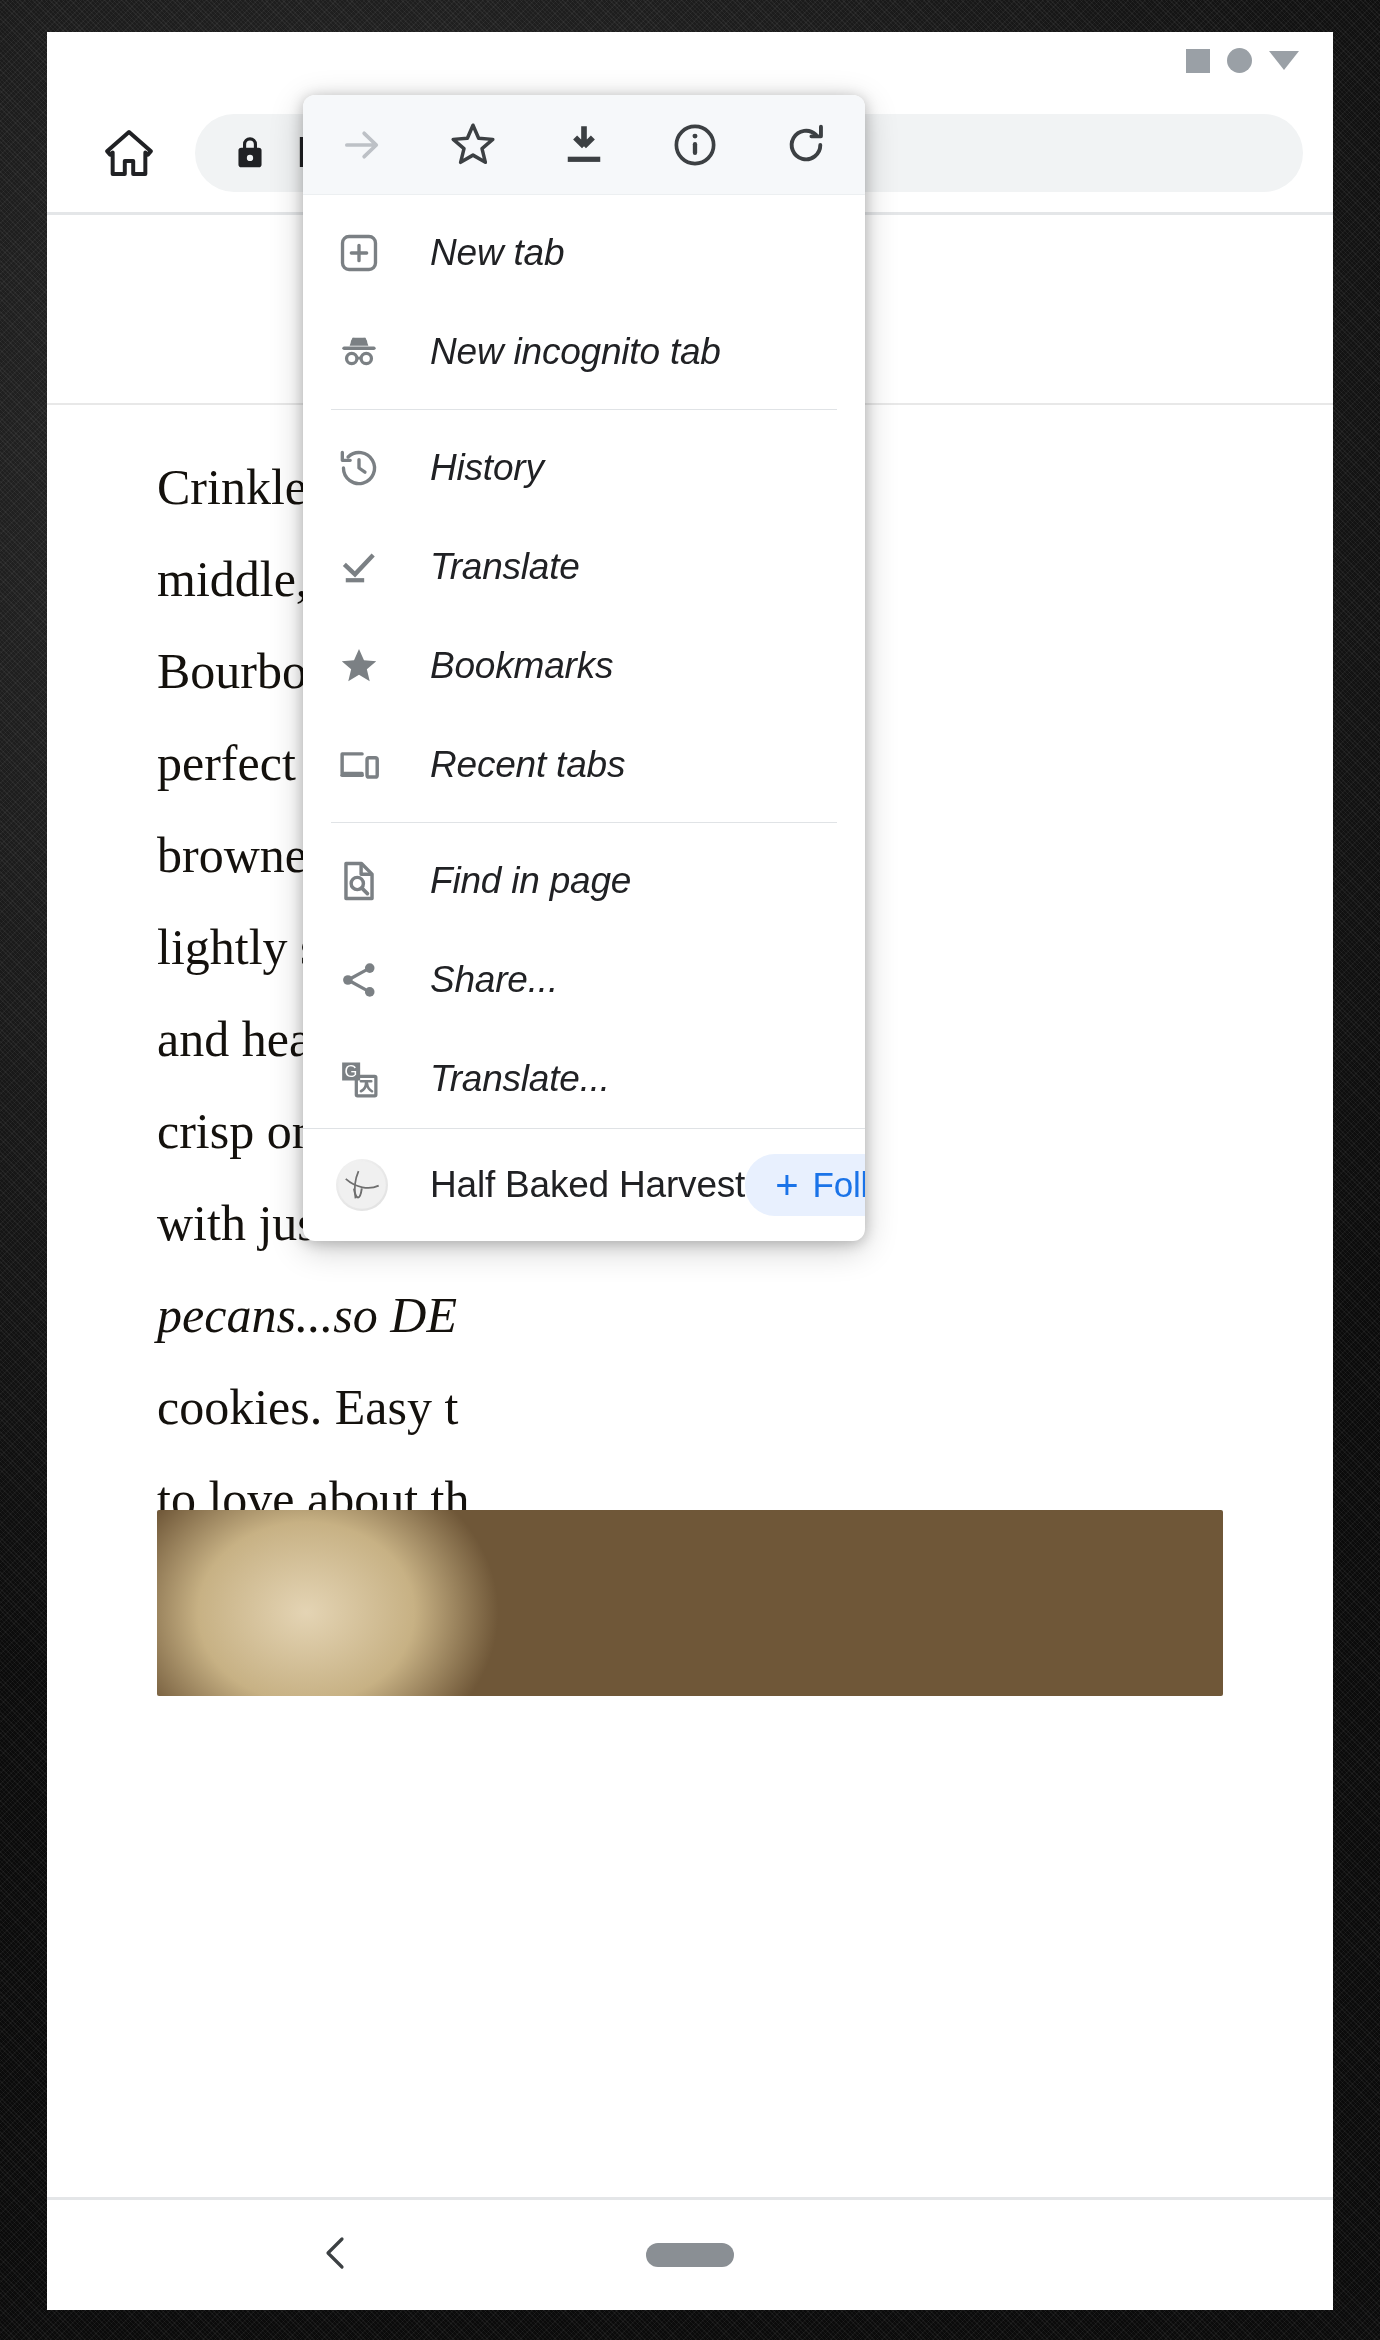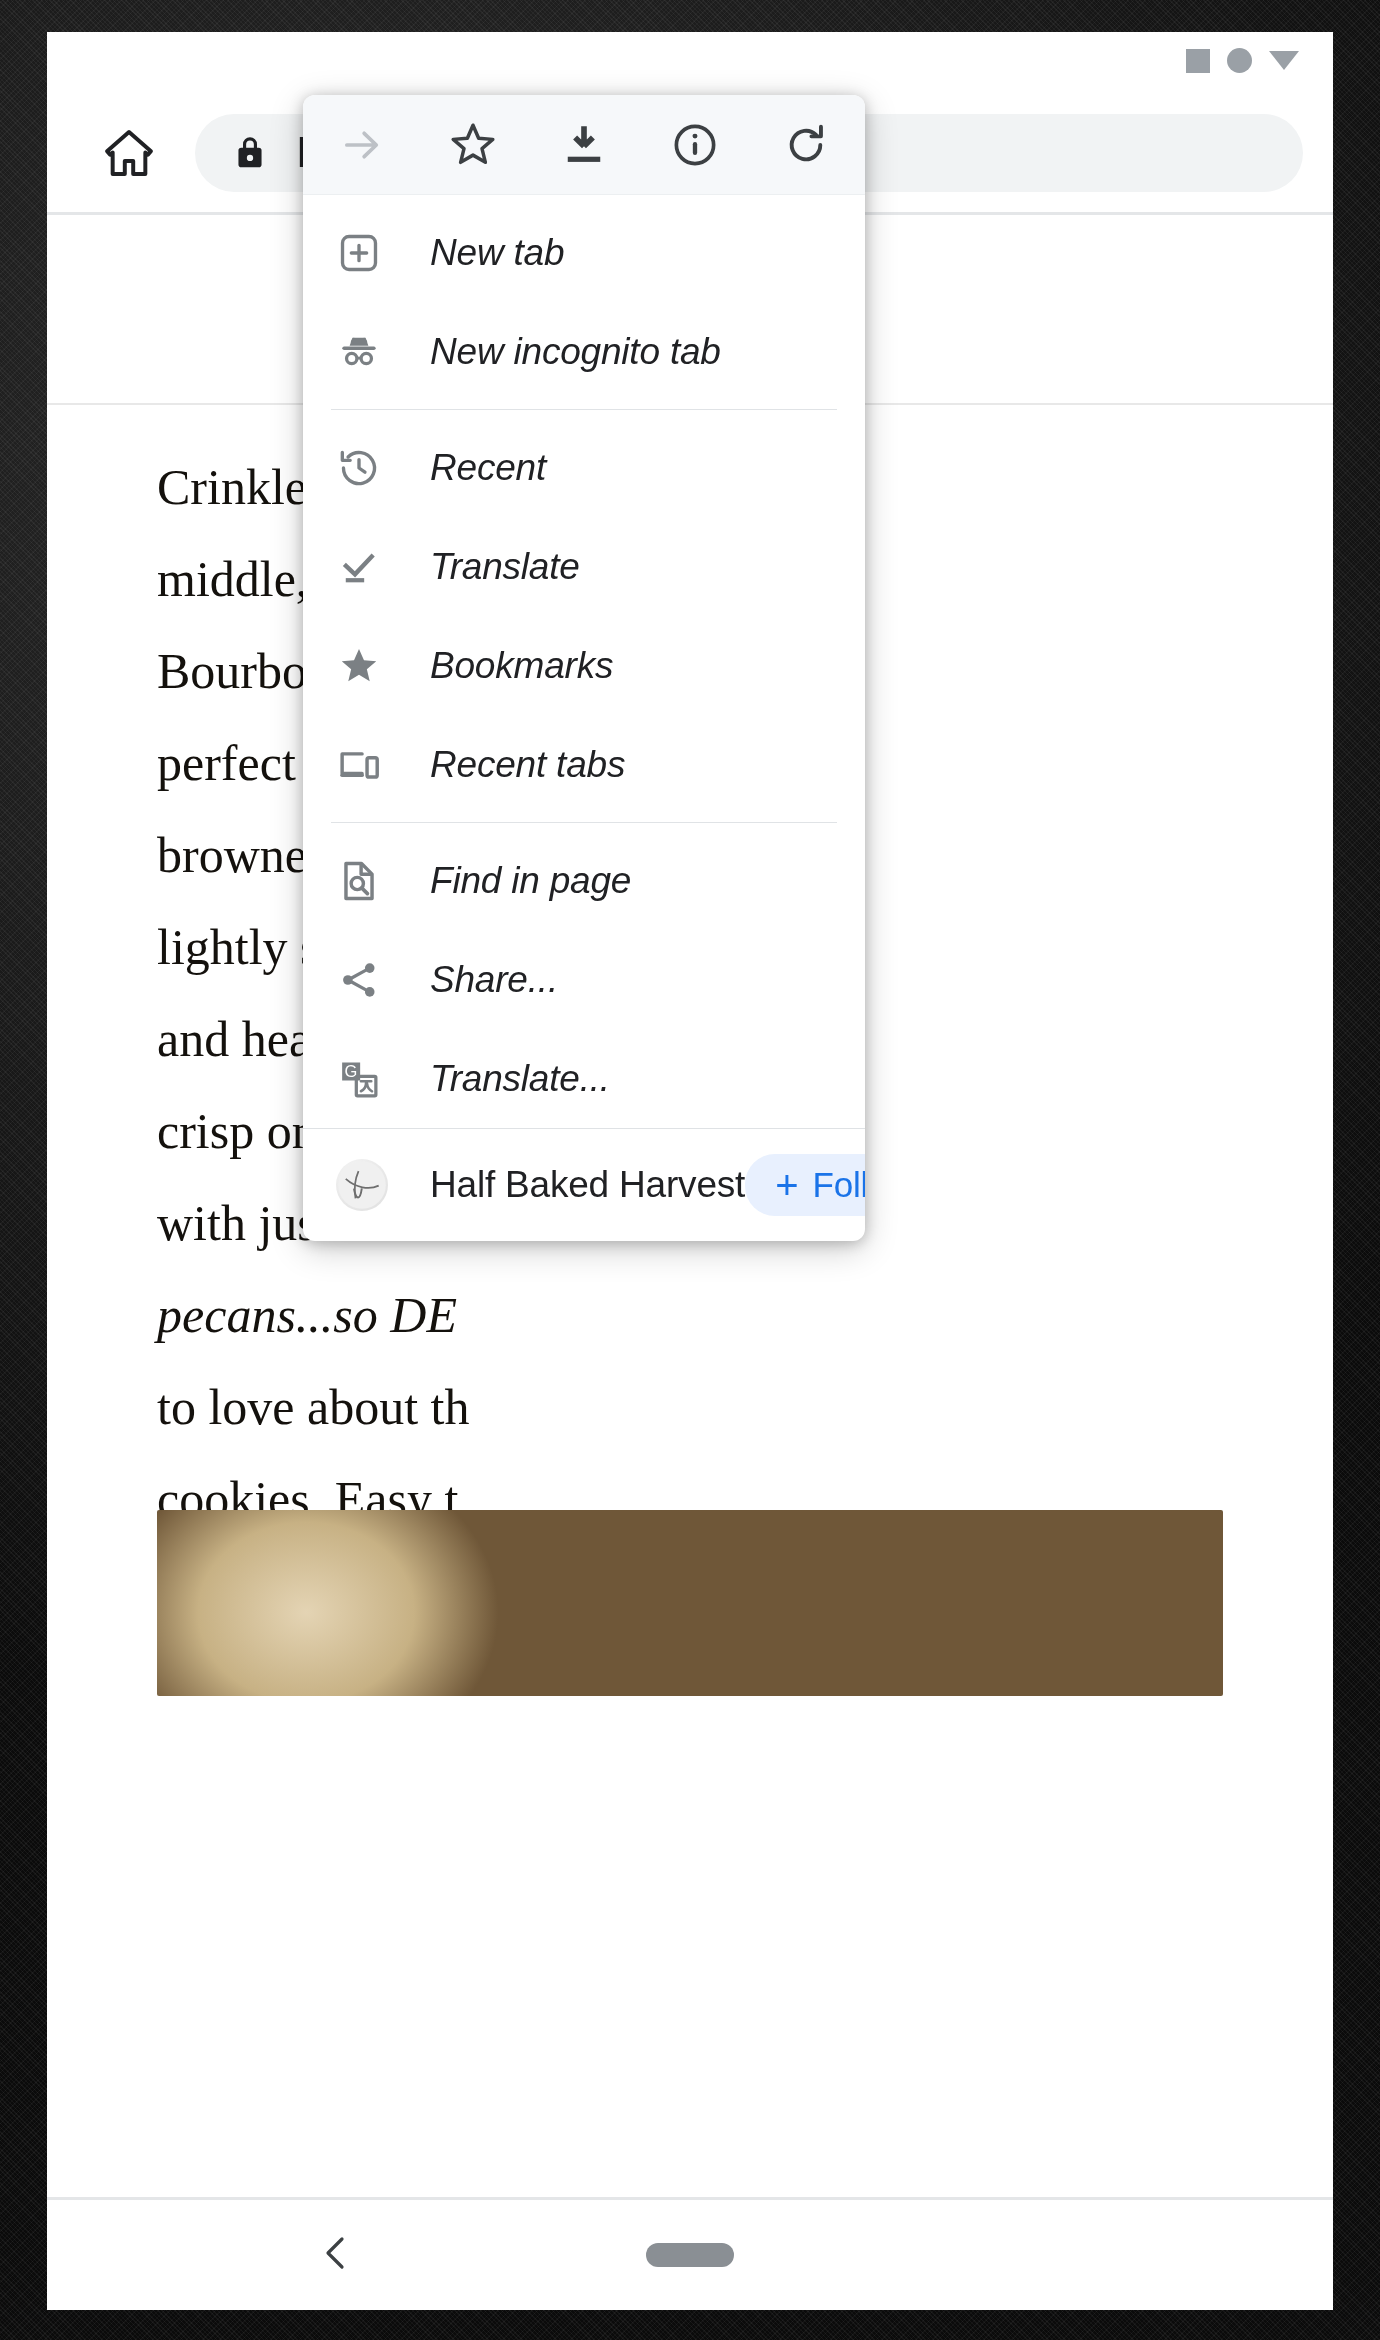--- a/index.html
+++ b/index.html
@@ -211,22 +211,22 @@
         <div style="white-space: nowrap;">Crinkled on th</div>
         <div style="white-space: nowrap;">middle, and oh</div>
         <div style="white-space: nowrap;">Bourbon Pecan</div>
         <div style="white-space: nowrap;">perfect cookies</div>
         <div style="white-space: nowrap;">browned butte</div>
         <div style="white-space: nowrap;">lightly sweeten</div>
         <div style="white-space: nowrap;">and heavy on t</div>
         <div style="white-space: nowrap;">crisp on the ed</div>
         <div style="white-space: nowrap;">with just a littl</div>
         <div style="white-space: nowrap; font-style: italic;">pecans...so DE</div>
+        <div style="white-space: nowrap;">cookies. Easy t</div>
         <div style="white-space: nowrap;">to love about th</div>
-        <div style="white-space: nowrap;">cookies. Easy t</div>
       </div>
 
   </div>
 </div>
 
 <div id="phone-lower">
   <div class="hero" style="left:110px;right:110px;top:0;height:186px;"></div>
   <div class="botnav">
     <div class="botback">
       <svg width="48" height="48" viewBox="0 0 24 24">
@@ -300,21 +300,21 @@
     <div class="mdiv"></div>
 
     <div class="mrow">
       <span class="mi">
         <svg width="48" height="48" viewBox="0 0 24 24">
           <path d="M3.9 12a8.1 8.1 0 1 0 2.4-5.75" fill="none" stroke="#7b8084" stroke-width="1.75" stroke-linecap="round"></path>
           <path d="M3.3 3.9v4.1h4.1" fill="none" stroke="#7b8084" stroke-width="1.75" stroke-linecap="round" stroke-linejoin="round"></path>
           <path d="M12 7.6V12l3.1 2.2" fill="none" stroke="#7b8084" stroke-width="1.75" stroke-linecap="round" stroke-linejoin="round"></path>
         </svg>
       </span>
-      <span class="ml">Recent</span>
+      <span class="ml">History</span>
     </div>
 
     <div class="mrow">
       <span class="mi">
         <svg width="48" height="48" viewBox="0 0 24 24">
           <path d="M5.2 11.4 9.9 15.8 18.6 6.6" fill="none" stroke="#7b8084" stroke-width="2.3" stroke-linecap="square"></path>
           <rect x="5.1" y="17.8" width="9.6" height="2.2" fill="#7b8084"></rect>
         </svg>
       </span>
       <span class="ml">Translate</span>

